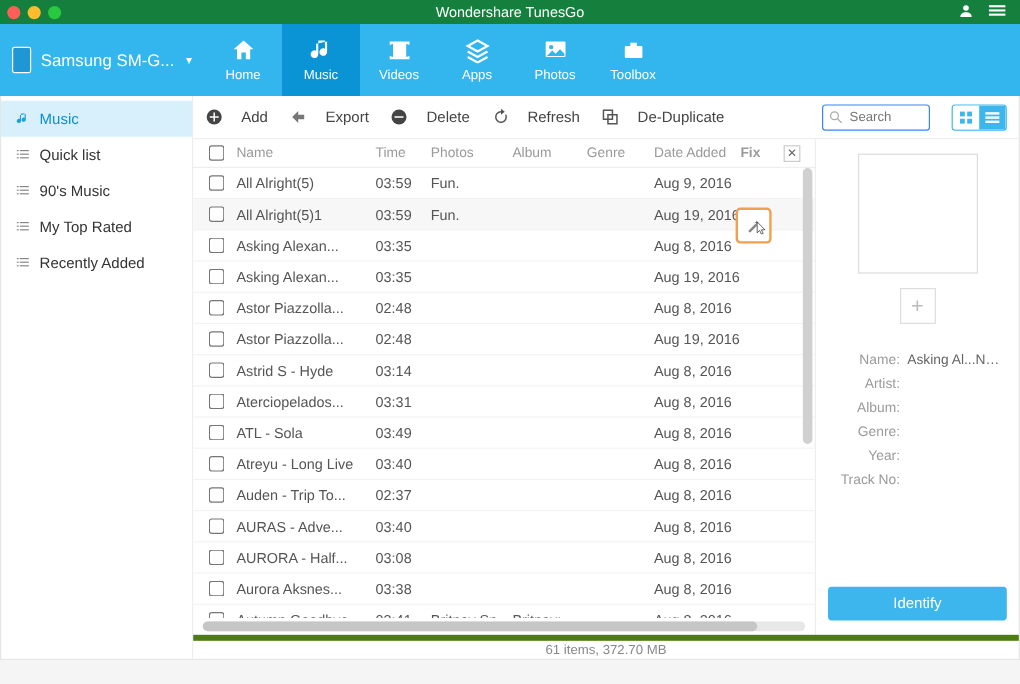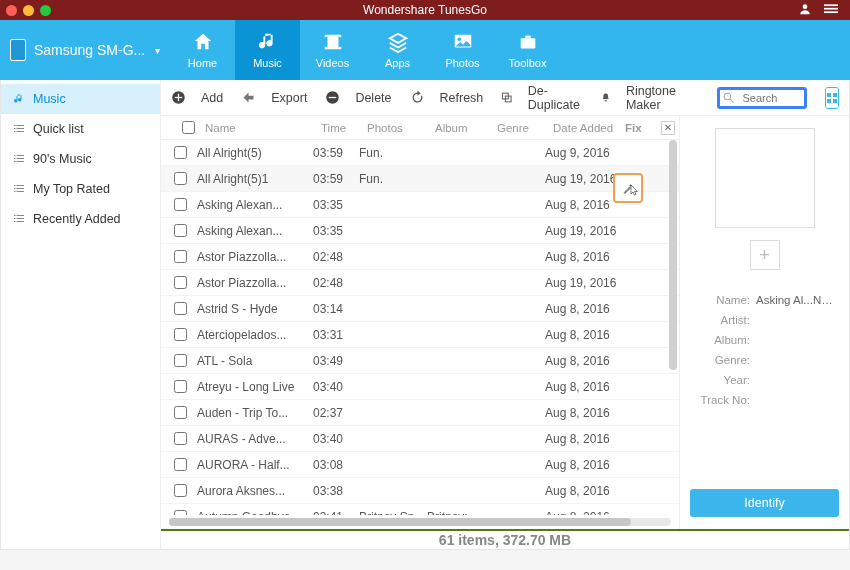--- a/index.html
+++ b/index.html
@@ -1,18 +1,18 @@
 <!DOCTYPE html>
 <html><head>
 <meta charset="utf-8">
 <style>
 * { box-sizing: border-box; margin: 0; padding: 0; font-family: -apple-system, "Helvetica Neue", Arial, sans-serif; }
 body { width: 850px; height: 570px; background: #f5f5f5; overflow: hidden; }
 
-.app-bar { height: 20px; background: #7f1d1d; display: flex; align-items: center; padding: 0 6px; position: relative; }
+.app-bar { height: 20px; background: #15803d; display: flex; align-items: center; padding: 0 6px; position: relative; }
 .traffic { display: flex; gap: 6px; }
 .traffic span { width: 11px; height: 11px; border-radius: 50%; display: inline-block; }
 .tl-close { background: #ff5f57; }
 .tl-min { background: #febc2e; }
 .tl-max { background: #28c840; }
 .app-title { position: absolute; left: 0; right: 0; text-align: center; color: #fff; font-size: 12px; }
 .app-bar-right { margin-left: auto; display: flex; gap: 12px; color: #fff; font-size: 14px; padding-right: 6px; }
 
 .top-nav { height: 60px; background: #33b5ee; display: flex; align-items: stretch; }
 .device-pill { width: 170px; display: flex; align-items: center; color: #fff; padding: 0 10px; gap: 8px; font-size: 14px; }
@@ -33,31 +33,31 @@
 .side-item.active .mi { fill: #1da0e0; }
 .side-item:not(.active) .mi { fill: #888; }
 
 .main { flex: 1; display: flex; flex-direction: column; min-width: 0; }
 
 .toolbar { height: 36px; border-bottom: 1px solid #eee; display: flex; align-items: center; padding: 0 10px; gap: 18px; font-size: 12.5px; color: #444; }
 .tool { display: flex; align-items: center; gap: 15px; cursor: pointer; }
 .tool .ti { width: 15px; height: 15px; fill: #555; }
 .toolbar .spacer { flex: 1; }
 .search { position: relative; display:flex; align-items:center; }
-.search input { width: 90px; height: 22px; border: 3px solid #3b82f6; border-radius: 3px; padding-left: 22px; font-size: 11px; color: #888; }
+.search input { width: 90px; height: 22px; border: 1px solid #3b82f6; border-radius: 3px; padding-left: 22px; font-size: 11px; color: #888; }
 .search svg { position: absolute; left: 5px; top: 4px; width: 13px; height: 13px; fill: #aaa; }
 .view-toggle { display: flex; border: 1px solid #3db5ed; border-radius: 3px; overflow: hidden; }
 .view-toggle span { width: 22px; height: 20px; display: flex; align-items: center; justify-content: center; }
 .vt-grid { color: #3db5ed; background: #fff; }
 .vt-list { background: #3db5ed; color: #fff; }
 
 .content { flex: 1; display: flex; min-height: 0; }
 .table-wrap { flex: 1; display: flex; flex-direction: column; min-width: 0; position: relative; }
 .thead, .trow { display: flex; align-items: center; font-size: 12px; color: #555; padding: 0 4px; }
-.thead { height: 24px; border-bottom: 1px solid #eee; color: #9a9a9a; font-size: 11.5px; justify-content: flex-end; }
+.thead { height: 24px; border-bottom: 1px solid #eee; color: #9a9a9a; font-size: 11.5px; }
 .col-chk { width: 30px; display:flex; justify-content:center; }
 .col-name { width: 118px; padding-left: 2px; overflow: hidden; white-space: nowrap; text-overflow: ellipsis; }
 .col-time { width: 46px; }
 .col-artist { width: 68px; overflow:hidden; white-space:nowrap; text-overflow:ellipsis; }
 .col-album { width: 62px; overflow:hidden; white-space:nowrap; text-overflow:ellipsis; }
 .col-genre { width: 56px; }
 .col-date { width: 72px; }
 .col-fix { width: 30px; position: relative; font-weight: bold; }
 .thead .close-col { margin-left: 6px; width: 14px; height: 14px; border: 1px solid #ccc; display:flex; align-items:center; justify-content:center; font-size:10px; color:#666; cursor:pointer; }
 .tbody { flex: 1; overflow-y: hidden; position: relative; }
@@ -74,21 +74,21 @@
 .cursor { position:absolute; left:14px; top:9px; width:10px; height:14px; }
 
 .detail { width: 170px; border-left: 1px solid #eee; padding: 12px 10px; font-size: 11.5px; color: #9a9a9a; display:flex; flex-direction:column; }
 .art { width: 100px; height: 100px; border:1px solid #ddd; margin: 0 auto 12px; }
 .add-art { width:30px; height:30px; border:1px solid #ddd; margin:0 auto 24px; display:flex; align-items:center; justify-content:center; color:#bbb; font-size:18px; cursor:pointer; }
 .kv { display:flex; margin-bottom:8px; }
 .kv .k { width:60px; text-align:right; margin-right:6px; }
 .kv .v { flex:1; color:#666; overflow:hidden; white-space:nowrap; text-overflow:ellipsis; }
 .identify { margin-top:auto; background:#3db5ed; color:#fff; text-align:center; padding:7px 0; border-radius:3px; font-size:12.5px; cursor:pointer; }
 
-.status { height: 20px; border-top: 2px solid #4d7c0f; font-size: 14px; color: #888; display:flex; align-items:center; justify-content:center;font-weight:bold; }
+.status { height: 20px; border-top: 5px solid #4d7c0f; font-size: 11px; color: #888; display:flex; align-items:center; justify-content:center; }
 </style>
 </head>
 <body>
 
 <div class="app-bar">
   <div class="traffic">
     <span class="tl-close"></span>
     <span class="tl-min"></span>
     <span class="tl-max"></span>
   </div>
@@ -241,26 +241,20 @@
             <path d="M12 4a8 8 0 1 0 7.4 5h-2.2A6 6 0 1 1 12 6v3l5-4-5-4z" fill="#555"></path>
           </svg>
         <span>Refresh</span>
       </div>
       <div class="tool">
         <svg class="ti" viewBox="0 0 24 24">
             <rect x="3" y="3" width="12" height="12" fill="none" stroke="#555" stroke-width="2"></rect>
             <rect x="9" y="9" width="12" height="12" fill="none" stroke="#555" stroke-width="2"></rect>
           </svg>
         <span>De-Duplicate</span>
-      </div>
-      <div class="tool">
-        <svg class="ti" viewBox="0 0 24 24">
-            <path d="M12 2a6 6 0 0 0-6 6v5l-2 3h16l-2-3V8a6 6 0 0 0-6-6zm0 20a3 3 0 0 0 3-3H9a3 3 0 0 0 3 3z" fill="#555"></path>
-          </svg>
-        <span>Ringtone Maker</span>
       </div>
       <div class="spacer"></div>
       <div class="search">
         <svg viewBox="0 0 24 24">
             <circle cx="10" cy="10" r="6" fill="none" stroke="#aaa" stroke-width="2"></circle>
             <line x1="15" y1="15" x2="21" y2="21" stroke="#aaa" stroke-width="2"></line>
           </svg>
         <input type="text" placeholder="Search" style="">
       </div>
       <div class="view-toggle">

